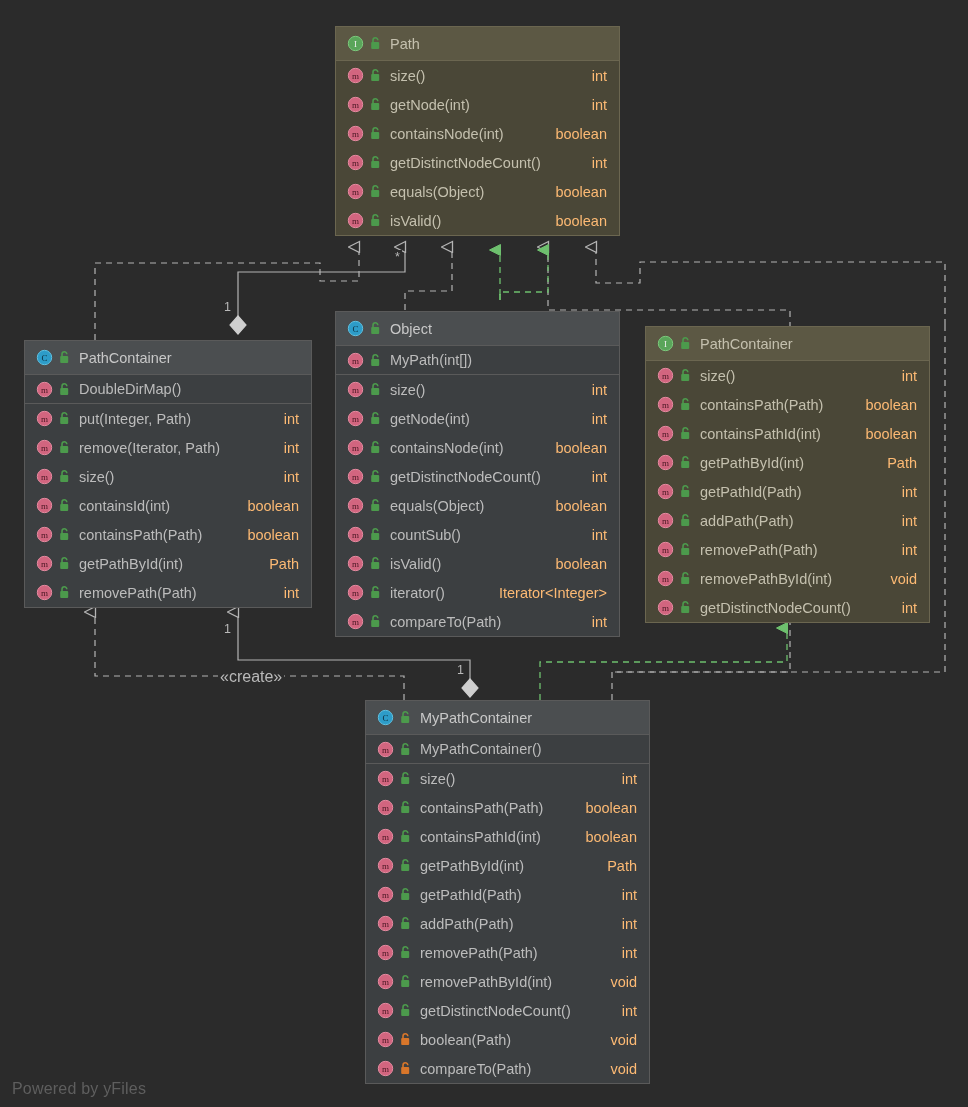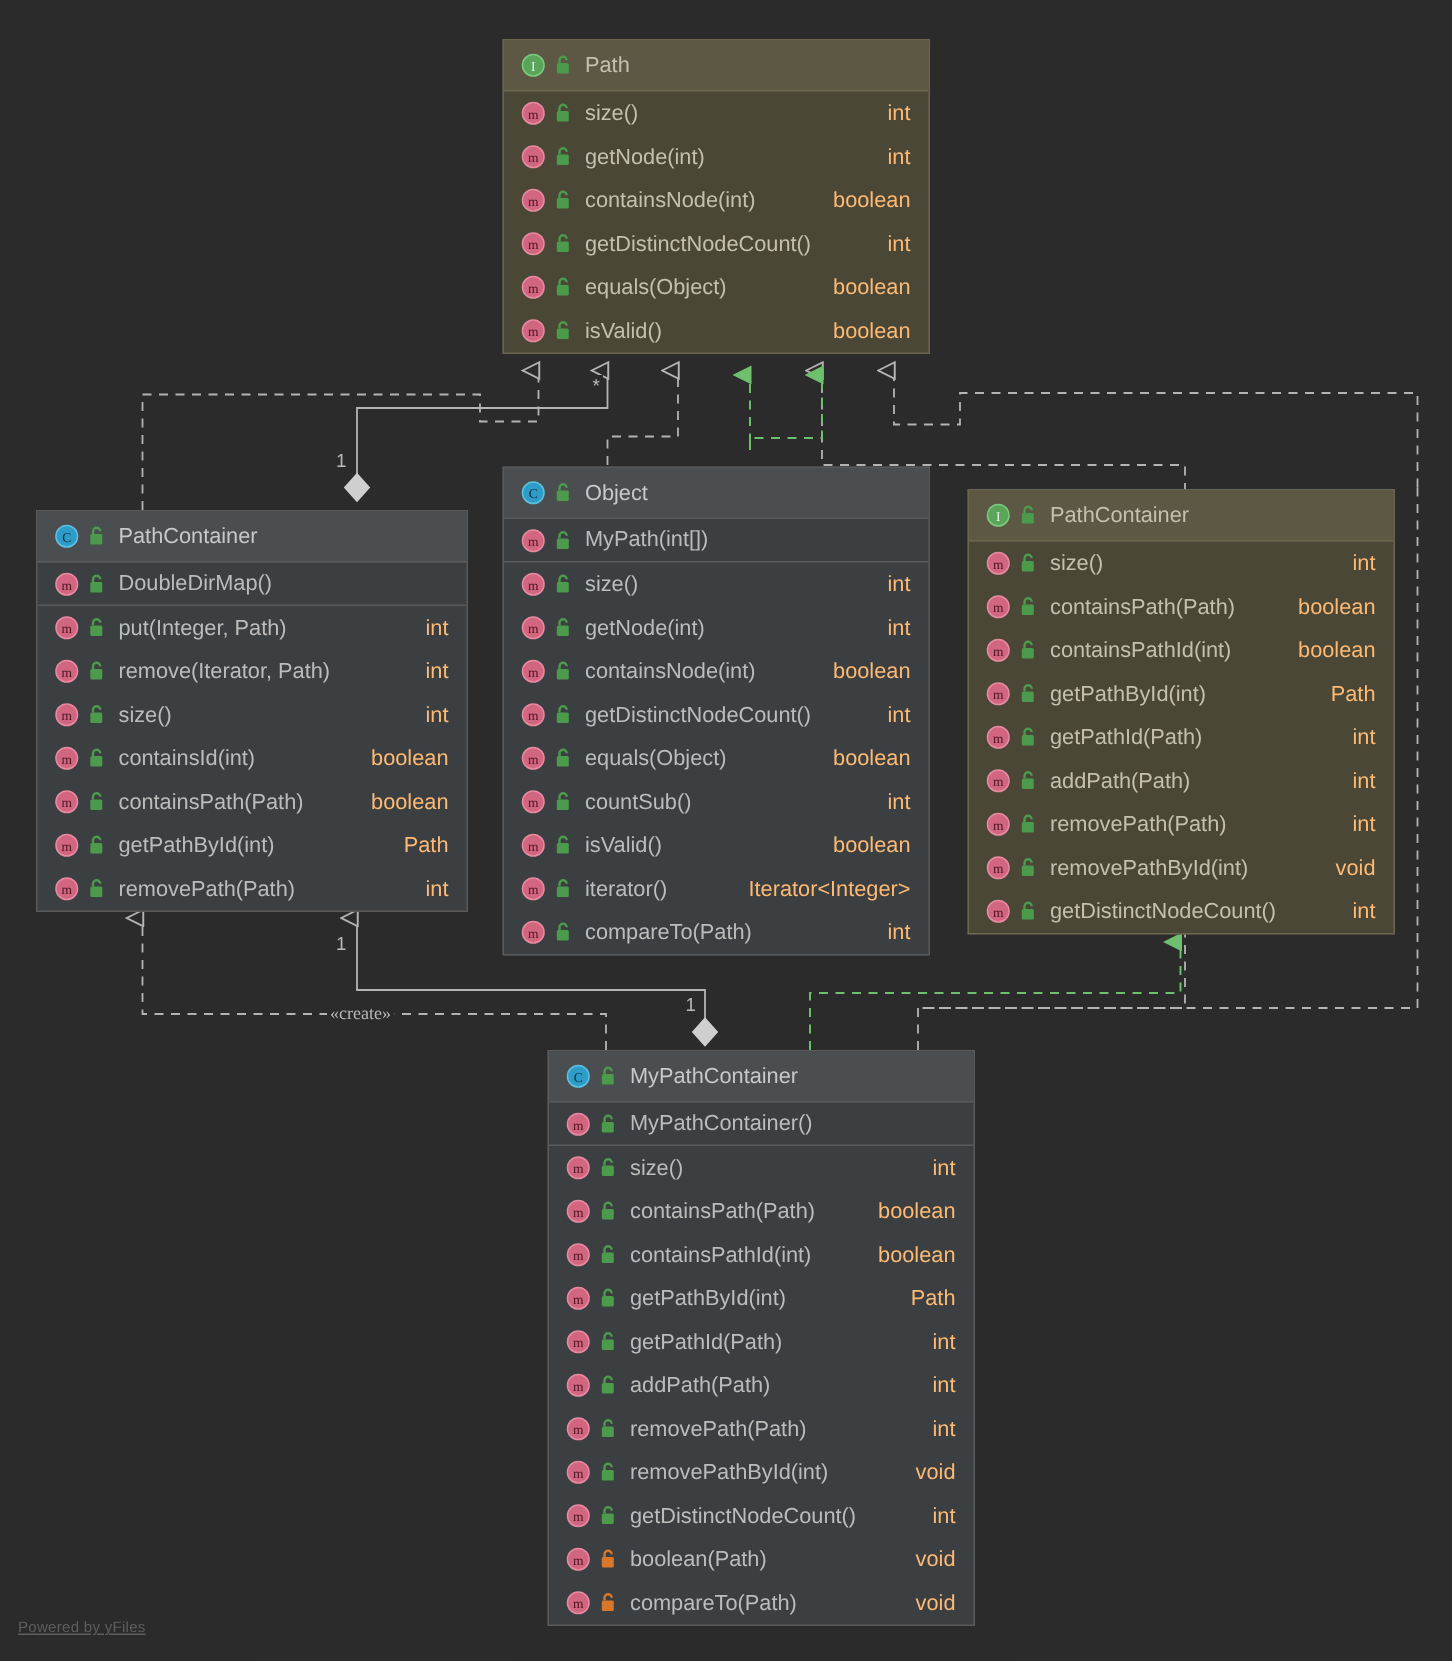--- a/index.html
+++ b/index.html
@@ -66,25 +66,24 @@
     flex:0 0 auto;
     width:15px;height:15px;
     margin-right:7px;
     display:inline-block;
   }
   .vis svg{display:block;}
 
   .watermark{
     position:absolute;
     left:12px;top:1080px;
-    font-size:10px;
+    font-size:16px;
     color:#5e5e5e;
     letter-spacing:.2px;
     z-index:2;
-    text-decoration:underline;
   }
   .edge-label{
     position:absolute;
     font-size:12.5px;
     color:#b9b9b9;
     z-index:4;
     background:#2b2b2b;
     padding:0 2px;
   }
 </style>
@@ -136,21 +135,21 @@
     <g stroke="#6ec06e" stroke-width="1.3" fill="none">
       <path d="M500,295 L500,250" stroke-dasharray="6,5" marker-end="url(#solidTriGreen)"></path>
       <path d="M500,295 L500,292 L548,292" stroke-dasharray="6,5" opacity="0"></path>
     </g>
   </svg>
 
   <div class="edge-label" style="left:393px;top:250px;">*</div>
   <div class="edge-label" style="left:222px;top:300px;">1</div>
   <div class="edge-label" style="left:222px;top:622px;">1</div>
   <div class="edge-label" style="left:455px;top:663px;">1</div>
-  <div class="edge-label" style="left:218px;top:668px;font-size:12px;font-family:Liberation Serif, serif;">«create»</div>
+  <div class="edge-label" style="left:218px;top:668px;font-size:16px;">«create»</div>
 
   <div class="uml-class iface" id="box-path" style="left:335px;top:26px;width:285px;">
     <div class="row hdr">
       <span class="ico">
         <svg width="17" height="17" viewBox="0 0 17 17">
           <circle cx="8.5" cy="8.5" r="7.2" fill="#5aa55a" stroke="#7cc97c" stroke-width="1"></circle>
           <text x="8.5" y="12" font-size="9" font-family="Liberation Serif, serif" fill="#f0f0f0" text-anchor="middle">I</text>
         </svg>
       </span>
       <span class="vis">

